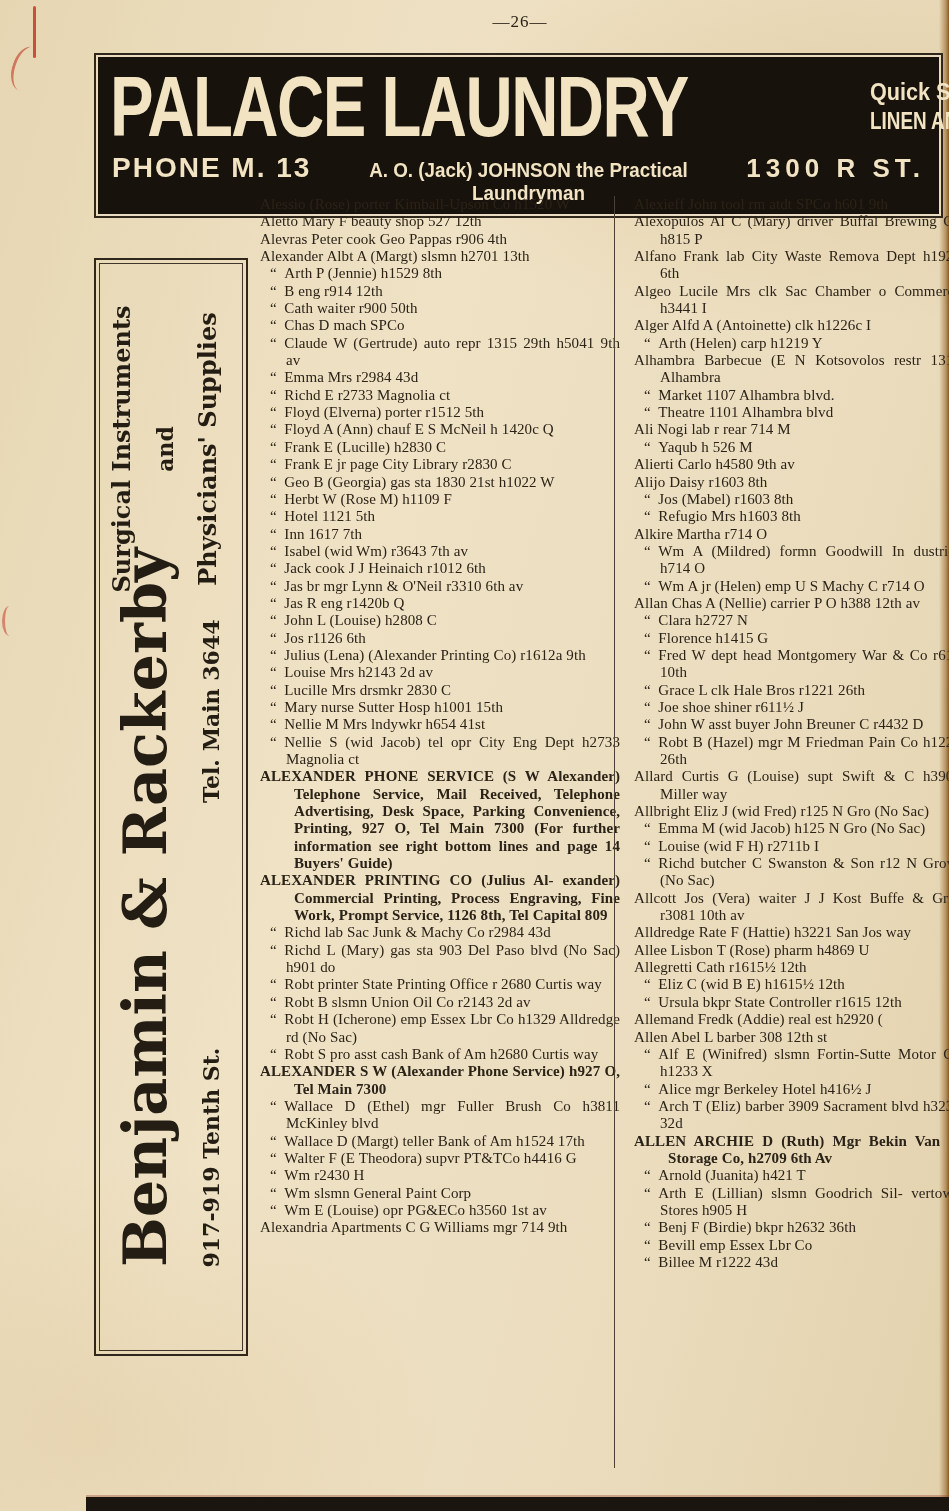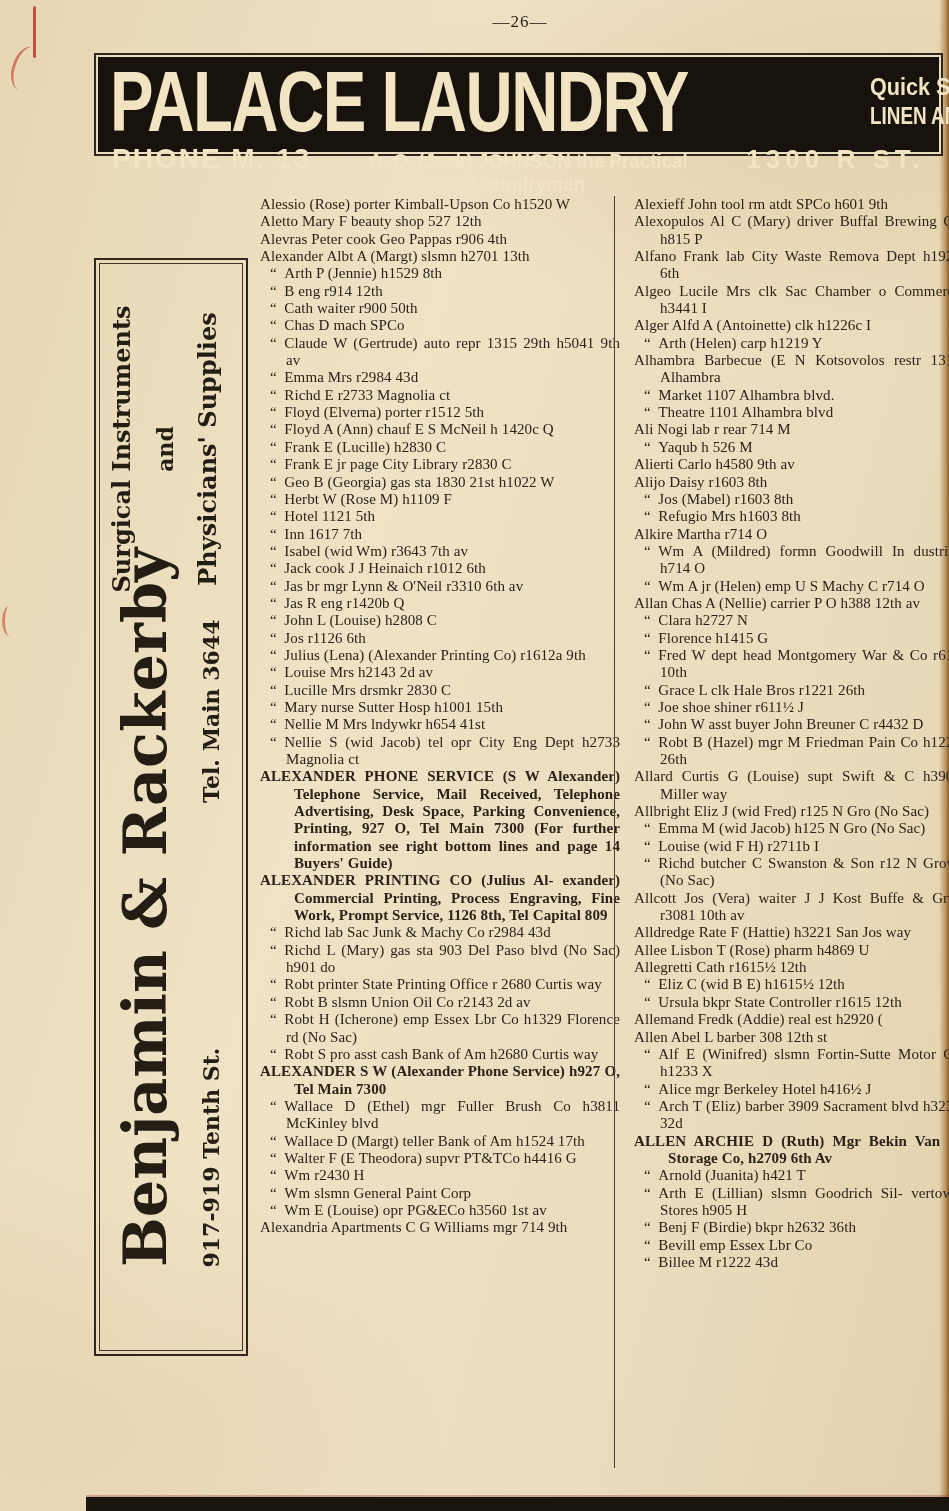--- a/index.html
+++ b/index.html
@@ -18,21 +18,21 @@
   .red-mark-1{position:absolute;left:33px;top:6px;width:3px;height:52px;background:#c03a2b;opacity:.85;border-radius:2px;}
   .red-mark-2{position:absolute;left:12px;top:46px;width:26px;height:46px;border-left:3px solid #c03a2b;
     border-radius:50% 0 0 50%;transform:rotate(18deg);opacity:.6;}
   .red-mark-3{position:absolute;left:2px;top:606px;width:12px;height:30px;border-left:3px solid #c4402e;
     border-radius:50% 0 0 50%;opacity:.55;}
 
   .page-number{position:absolute;top:12px;left:520px;transform:translateX(-50%);
     font-size:17px;letter-spacing:1px;}
 
   
-  .banner{position:absolute;left:98px;top:57px;width:841px;height:95px;background:#17120c;
+  .banner{position:absolute;left:98px;top:57px;width:841px;height:157px;background:#17120c;
     color:#f2e4c3;font-family:"Liberation Sans","DejaVu Sans",sans-serif;
     box-shadow:0 0 0 2px #e9dcc0,0 0 0 4px #2f271c;display:flex;flex-direction:column;}
   .banner-top{display:flex;align-items:center;padding:4px 10px 0 12px;flex:1;}
   .banner-title{flex:1;font-size:86px;font-weight:bold;line-height:.95;white-space:nowrap;
     transform:scaleX(.76);transform-origin:left center;letter-spacing:-2px;}
   .banner-taglines{width:242px;font-weight:bold;white-space:nowrap;}
   .banner-taglines .tg1{font-size:24px;transform:scaleX(.9);transform-origin:left center;}
   .banner-taglines .tg2{font-size:23px;transform:scaleX(.82);transform-origin:left center;margin-top:2px;}
   .banner-bottom{display:flex;align-items:baseline;padding:0 14px 9px 14px;font-weight:bold;}
   .b-phone{font-size:28px;letter-spacing:2px;}
@@ -133,21 +133,21 @@
     <p class="entry ditto">“ Lucille Mrs drsmkr 2830 C</p>
     <p class="entry ditto">“ Mary nurse Sutter Hosp h1001 15th</p>
     <p class="entry ditto">“ Nellie M Mrs lndywkr h654 41st</p>
     <p class="entry ditto">“ Nellie S (wid Jacob) tel opr City Eng Dept h2733 Magnolia ct</p>
     <p class="entry bold">ALEXANDER PHONE SERVICE (S W Alexander) Telephone Service, Mail Received, Telephone Advertising, Desk Space, Parking Convenience, Printing, 927 O, Tel Main 7300 (For further information see right bottom lines and page 14 Buyers' Guide)</p>
     <p class="entry bold">ALEXANDER PRINTING CO (Julius Al- exander) Commercial Printing, Process Engraving, Fine Work, Prompt Service, 1126 8th, Tel Capital 809</p>
     <p class="entry ditto">“ Richd lab Sac Junk &amp; Machy Co r2984 43d</p>
     <p class="entry ditto">“ Richd L (Mary) gas sta 903 Del Paso blvd (No Sac) h901 do</p>
     <p class="entry ditto">“ Robt printer State Printing Office r 2680 Curtis way</p>
     <p class="entry ditto">“ Robt B slsmn Union Oil Co r2143 2d av</p>
-    <p class="entry ditto">“ Robt H (Icherone) emp Essex Lbr Co h1329 Florence rd (No Sac)</p>
+    <p class="entry ditto">“ Robt H (Icherone) emp Essex Lbr Co h1329 Alldredge rd (No Sac)</p>
     <p class="entry ditto">“ Robt S pro asst cash Bank of Am h2680 Curtis way</p>
     <p class="entry bold">ALEXANDER S W (Alexander Phone Service) h927 O, Tel Main 7300</p>
     <p class="entry ditto">“ Wallace D (Ethel) mgr Fuller Brush Co h3811 McKinley blvd</p>
     <p class="entry ditto">“ Wallace D (Margt) teller Bank of Am h1524 17th</p>
     <p class="entry ditto">“ Walter F (E Theodora) supvr PT&amp;TCo h4416 G</p>
     <p class="entry ditto">“ Wm r2430 H</p>
     <p class="entry ditto">“ Wm slsmn General Paint Corp</p>
     <p class="entry ditto">“ Wm E (Louise) opr PG&amp;ECo h3560 1st av</p>
     <p class="entry">Alexandria Apartments C G Williams mgr 714 9th</p>
   </div>

